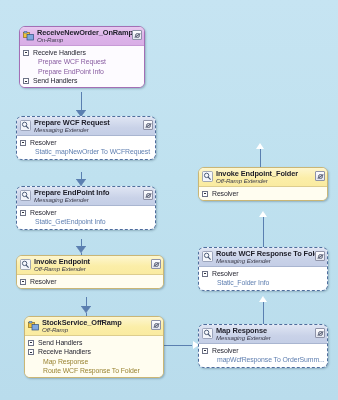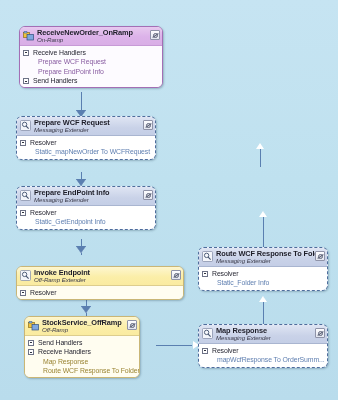--- a/index.html
+++ b/index.html
@@ -190,21 +190,21 @@
 
   <div class="conn vline" style="left:263px;top:212px;height:35px;"></div>
   <div class="arrow-up" style="left:259px;top:211px;"></div>
 
   <div class="conn vline" style="left:263px;top:297px;height:27px;"></div>
   <div class="arrow-up" style="left:259px;top:296px;"></div>
 
   <div class="conn hline" style="left:156px;top:345px;width:36px;"></div>
   <div class="arrow-right" style="left:193px;top:341px;"></div>
 
-  <div class="node n-purple" style="left:19px;top:26px;width:144px;border-radius:6px;">
+  <div class="node n-purple" style="left:19px;top:26px;width:126px;border-radius:6px;">
     <div class="hdr">
       <span class="ico">
         <svg width="11" height="11" viewBox="0 0 11 11">
           <rect x="0.5" y="2.5" width="6" height="5" fill="#f0c33c" stroke="#8a6d1b" stroke-width="0.7"></rect>
           <rect x="4" y="4.5" width="6.5" height="5.5" fill="#7fa8e0" stroke="#2f4f7f" stroke-width="0.7"></rect>
           <path d="M1 1.5 L4 1.5 L4 3 L1 3 Z" fill="#9bc2ea" stroke="#3a6090" stroke-width="0.6"></path>
         </svg>
       </span>
       <div class="ttl">ReceiveNewOrder_OnRamp</div>
       <div class="sub">On-Ramp</div>
@@ -249,39 +249,39 @@
       <div class="ttl">Prepare EndPoint Info</div>
       <div class="sub">Messaging Extender</div>
       <div class="collapse"></div>
     </div>
     <div class="body">
       <div class="row grp">Resolver</div>
       <div class="row child lnk">Static_GetEndpoint Info</div>
     </div>
   </div>
 
-  <div class="node n-yellowx" style="left:16px;top:266px;width:168px;">
+  <div class="node n-yellowx" style="left:16px;top:255px;width:148px;">
     <div class="hdr">
       <span class="ico">
         <svg width="11" height="11" viewBox="0 0 11 11">
           <rect x="0.5" y="0.5" width="10" height="10" rx="1" fill="#f4f6fb" stroke="#7e88a4" stroke-width="0.7"></rect>
           <circle cx="4.6" cy="4.4" r="2.2" fill="none" stroke="#43526e" stroke-width="0.9"></circle>
           <line x1="6.2" y1="6.1" x2="8.6" y2="8.6" stroke="#43526e" stroke-width="1.1"></line>
         </svg>
       </span>
       <div class="ttl">Invoke Endpoint</div>
       <div class="sub">Off-Ramp Extender</div>
       <div class="collapse"></div>
     </div>
     <div class="body">
       <div class="row grp">Resolver</div>
     </div>
   </div>
 
-  <div class="node n-yellow" style="left:24px;top:316px;width:116px;">
+  <div class="node n-yellow" style="left:24px;top:316px;width:140px;">
     <div class="hdr">
       <span class="ico">
         <svg width="11" height="11" viewBox="0 0 11 11">
           <rect x="0.5" y="2.5" width="6" height="5" fill="#f0c33c" stroke="#8a6d1b" stroke-width="0.7"></rect>
           <rect x="4" y="4.5" width="6.5" height="5.5" fill="#7fa8e0" stroke="#2f4f7f" stroke-width="0.7"></rect>
           <path d="M1 1.5 L4 1.5 L4 3 L1 3 Z" fill="#9bc2ea" stroke="#3a6090" stroke-width="0.6"></path>
         </svg>
       </span>
       <div class="ttl">StockService_OffRamp</div>
       <div class="sub">Off-Ramp</div>
@@ -289,20 +289,37 @@
     </div>
     <div class="body">
       <div class="row grp">Send Handlers</div>
       <div class="row grp">Receive Handlers</div>
       <div class="row child lnk">Map Response</div>
       <div class="row child lnk">Route WCF Response To Folder</div>
     </div>
   </div>
 
 
+  <div class="node n-yellowx" style="left:198px;top:167px;width:130px;">
+    <div class="hdr">
+      <span class="ico">
+        <svg width="11" height="11" viewBox="0 0 11 11">
+          <rect x="0.5" y="0.5" width="10" height="10" rx="1" fill="#f4f6fb" stroke="#7e88a4" stroke-width="0.7"></rect>
+          <circle cx="4.6" cy="4.4" r="2.2" fill="none" stroke="#43526e" stroke-width="0.9"></circle>
+          <line x1="6.2" y1="6.1" x2="8.6" y2="8.6" stroke="#43526e" stroke-width="1.1"></line>
+        </svg>
+      </span>
+      <div class="ttl">Invoke Endpoint_Folder</div>
+      <div class="sub">Off-Ramp Extender</div>
+      <div class="collapse"></div>
+    </div>
+    <div class="body">
+      <div class="row grp">Resolver</div>
+    </div>
+  </div>
 
   <div class="node n-blue" style="left:198px;top:247px;width:130px;">
     <div class="hdr">
       <span class="ico">
         <svg width="11" height="11" viewBox="0 0 11 11">
           <rect x="0.5" y="0.5" width="10" height="10" rx="1" fill="#f4f6fb" stroke="#7e88a4" stroke-width="0.7"></rect>
           <circle cx="4.6" cy="4.4" r="2.2" fill="none" stroke="#43526e" stroke-width="0.9"></circle>
           <line x1="6.2" y1="6.1" x2="8.6" y2="8.6" stroke="#43526e" stroke-width="1.1"></line>
         </svg>
       </span>

